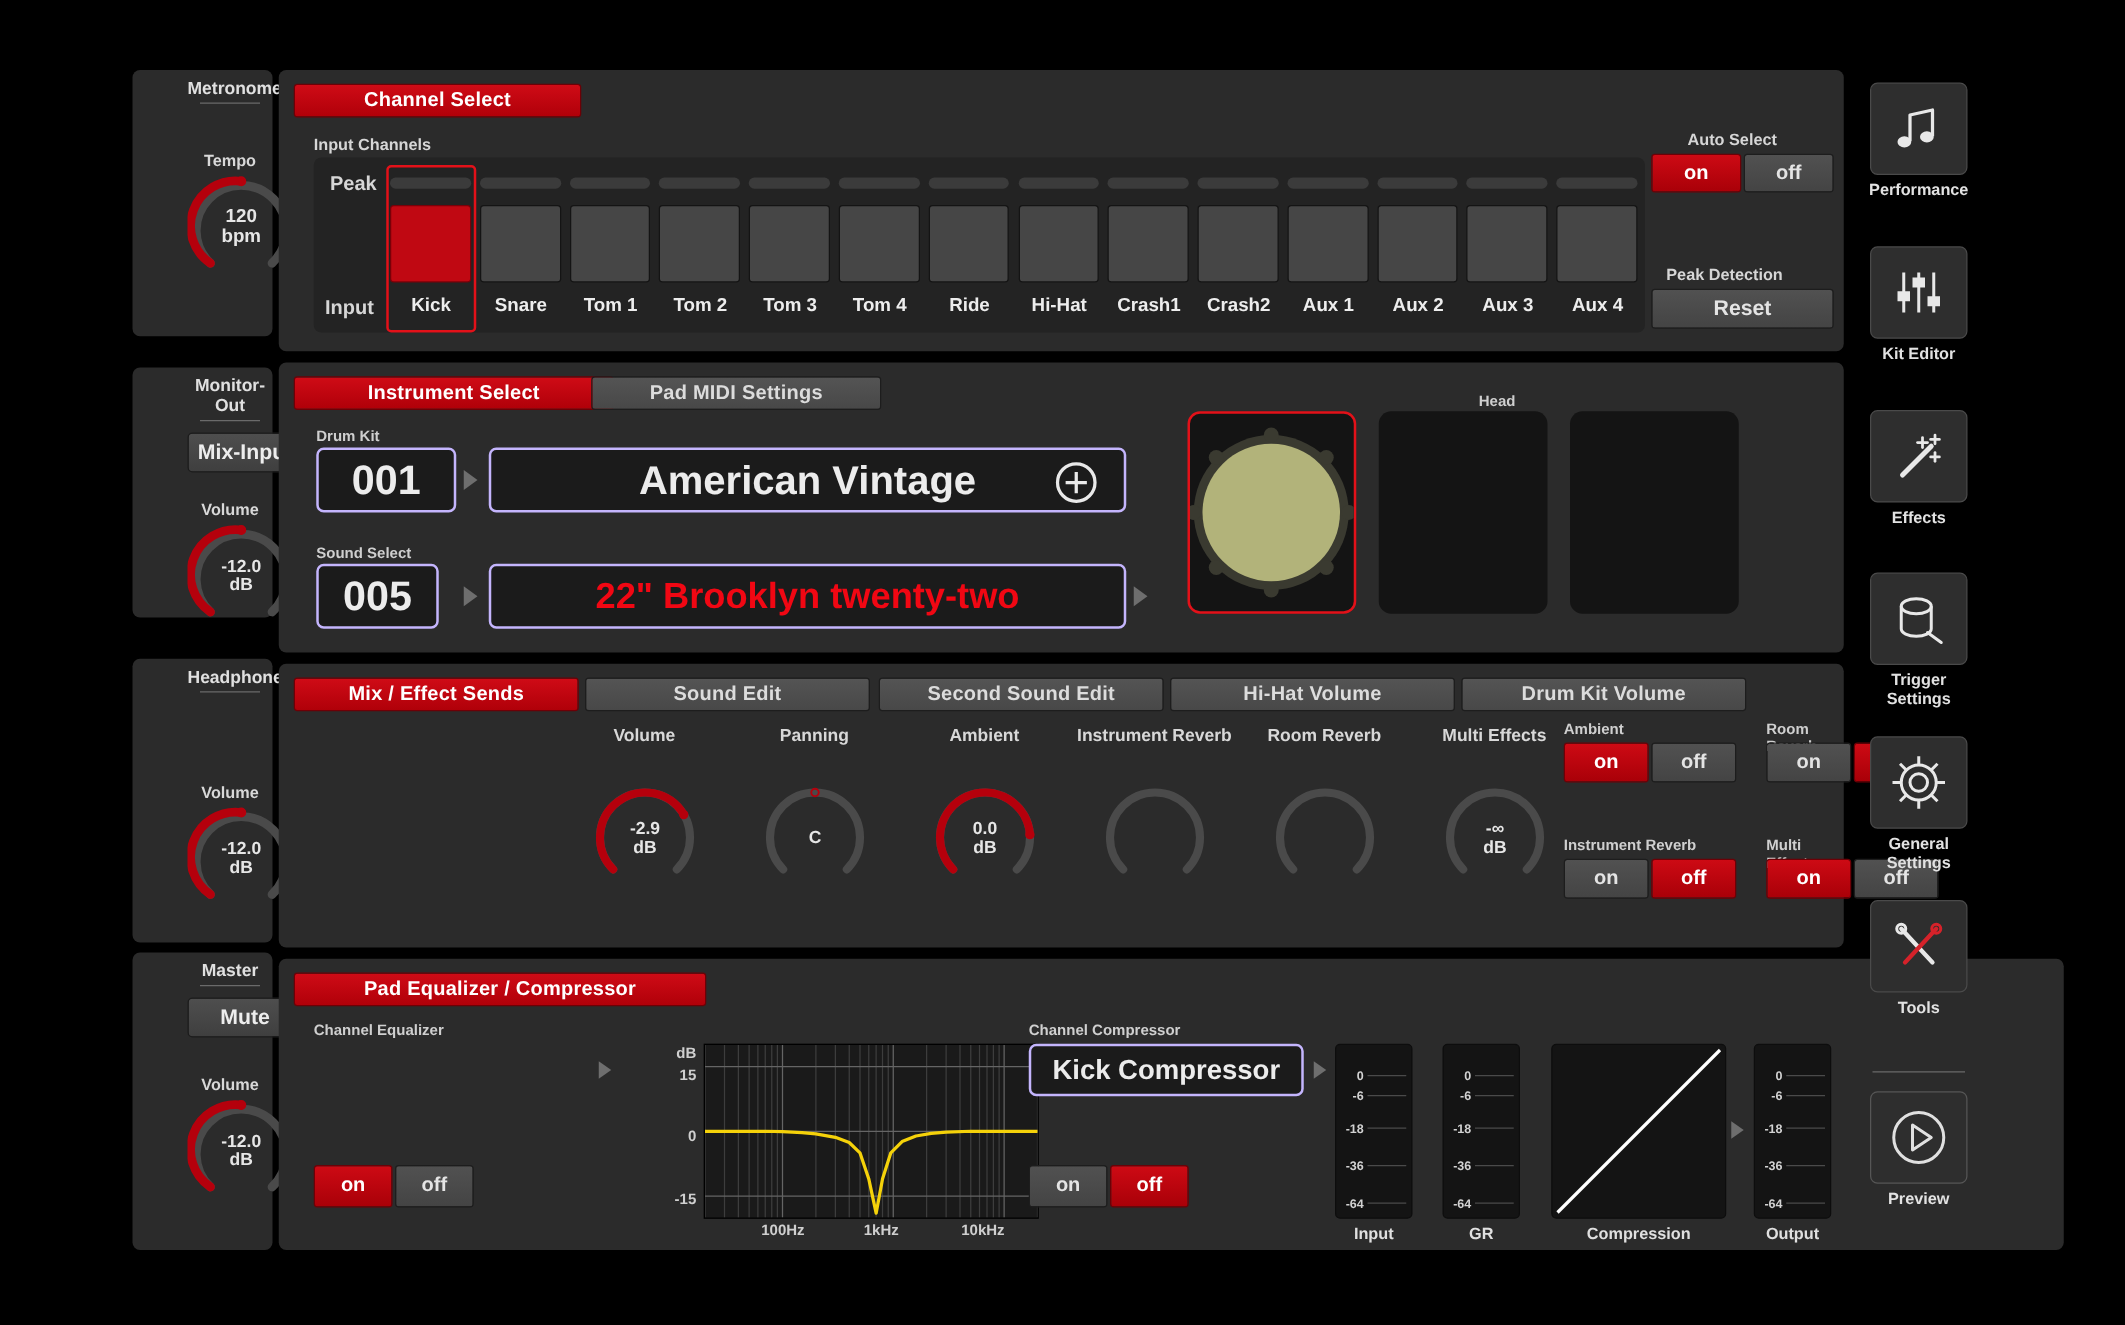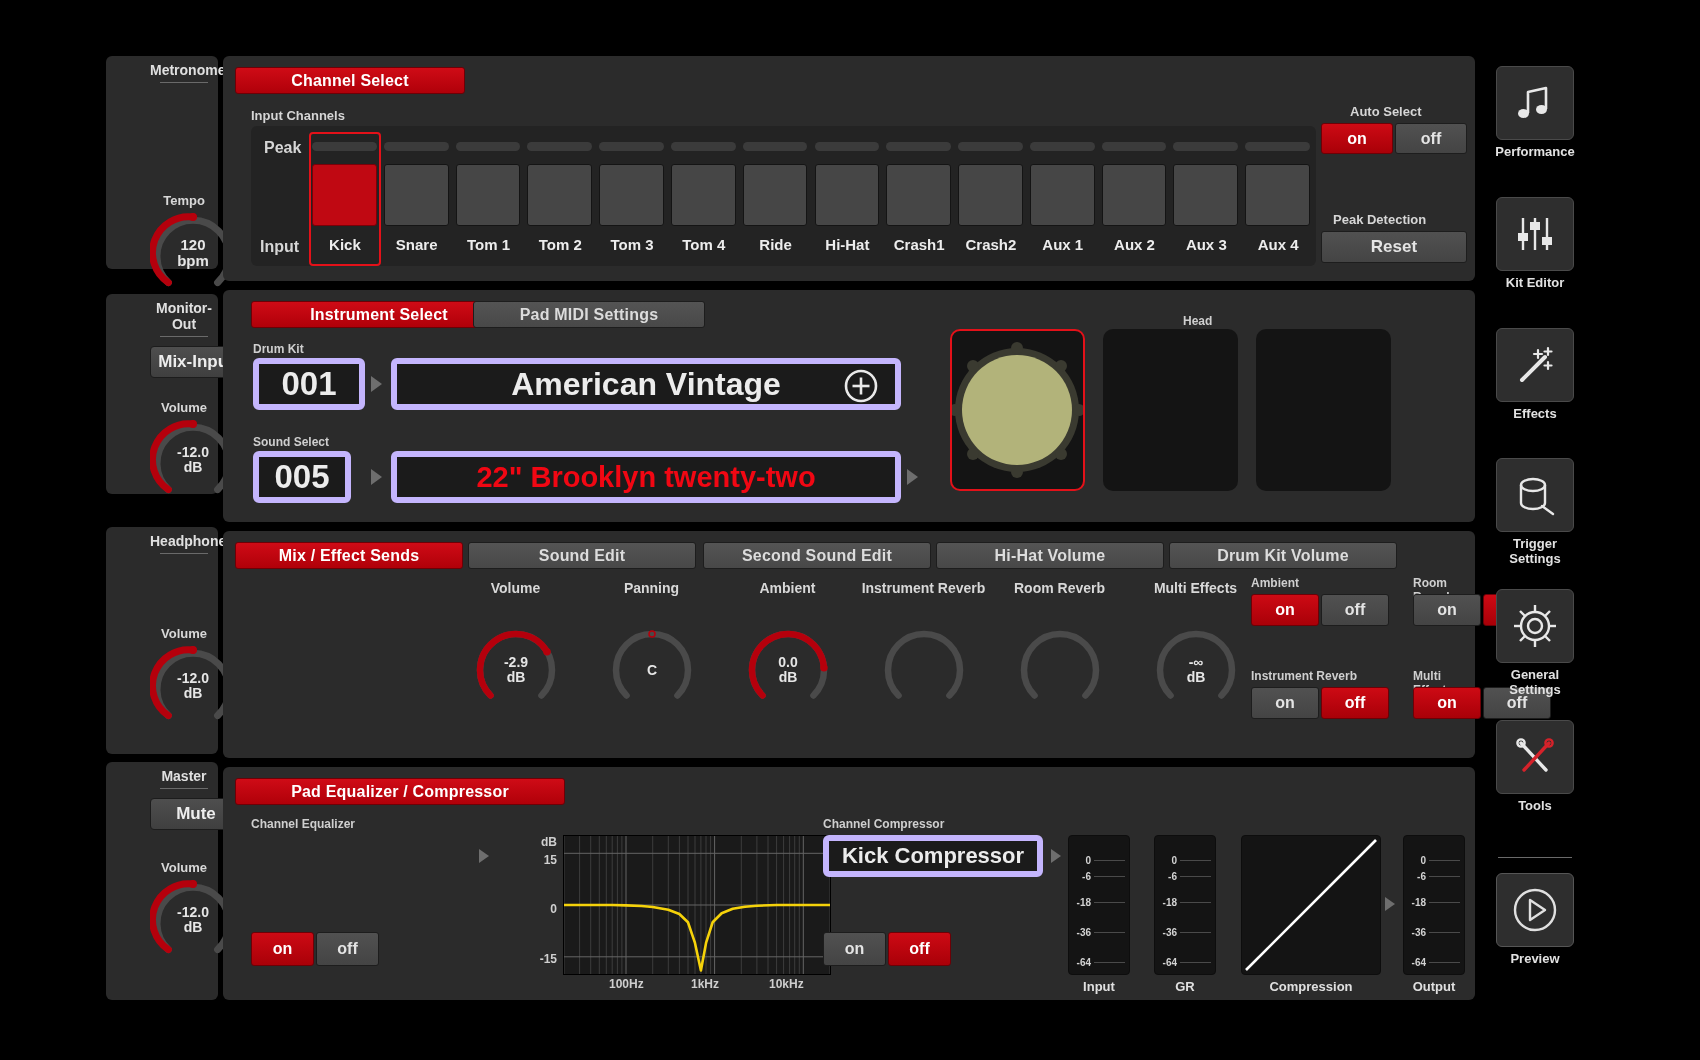--- a/index.html
+++ b/index.html
@@ -61,42 +61,42 @@
   .padsq.sel { background:#c00812; border-color:#7a0008; }
   .chname { font-size:15px; font-weight:bold; color:#ededed; text-align:center; }
   .selring { position:absolute; border:2px solid #e31119; border-radius:4px; pointer-events:none; }
 
   .tg { border-radius:3px; display:flex; align-items:center; justify-content:center;
         font-size:16px; font-weight:bold; }
   .tg.on  { background:linear-gradient(#cd0a14,#a90008); color:#fff; border:1px solid #6d0006; }
   .tg.off { background:linear-gradient(#515151,#444); color:#e4e4e4; border:1px solid #1d1d1d; }
 
   .valbox {
-    background:#1b1b1b; border:6px solid #c4b5fd; border-radius:6px;
+    background:#1b1b1b; border:2px solid #c4b5fd; border-radius:6px;
     display:flex; align-items:center; justify-content:center;
     color:#ececec; font-weight:bold;
   }
   .arrow { width:0;height:0;border-top:8px solid transparent;border-bottom:8px solid transparent;
            border-left:11px solid #6e6e6e; position:absolute; }
 
   .padthumb { background:#141414; border-radius:10px; position:absolute; }
   .padthumb.sel { border:2px solid #e31119; }
 
   .meter { background:#141414; border:1px solid #0d0d0d; border-radius:4px; position:absolute; }
   .mcap { position:absolute; font-size:13px; font-weight:bold; color:#e0e0e0; text-align:center; }
 </style>
 </head>
 <body>
 
 <div class="app">
 
   <div class="railpanel" style="top:56px;height:213px;">
     <div class="railtitle">Metronome</div>
     <div class="railrule"></div>
-    <div class="knoblabel" style="margin-top:110px;">Tempo</div>
+    <div class="knoblabel" style="margin-top:38px;">Tempo</div>
     <div class="knobwrap" style="width:86px;height:86px;margin-top:2px;">
       <svg width="86" height="86" viewBox="0 0 86 86">
         <path d="M 18.4 72.6 A 36 36 0 1 1 67.6 72.6" fill="none" stroke="#4a4a4a" stroke-width="7" stroke-linecap="round"></path>
         <path d="M 18.4 72.6 A 36 36 0 0 1 43 7" fill="none" stroke="#b5000c" stroke-width="7" stroke-linecap="round"></path>
         <circle cx="43" cy="7" r="3.2" fill="none" stroke="#b5000c" stroke-width="1.6"></circle>
       </svg>
       <div class="knobval">
         <span>120</span><br>
         <span>bpm</span>
       </div>
@@ -212,21 +212,21 @@
     <div class="smalllbl" style="position:absolute;left:1127px;top:48px;">Auto Select</div>
     <div class="tg on" style="position:absolute;left:1098px;top:67px;width:72px;height:31px;">on</div>
     <div class="tg off" style="position:absolute;left:1172px;top:67px;width:72px;height:31px;">off</div>
 
     <div class="smalllbl" style="position:absolute;left:1110px;top:156px;">Peak Detection</div>
     <div class="tg off" style="position:absolute;left:1098px;top:175px;width:146px;height:32px;font-size:17px;">Reset</div>
   </div>
 
   <div class="panel" style="left:223px;top:290px;width:1252px;height:232px;">
     <div id="inst-tabs">
-        <div class="tab active" style="position: absolute; left: 28px; top: 11px; width: 256px;">Instrument Select</div>
+        <div class="tab active" style="position: absolute; left: 12px; top: 11px; width: 256px;">Instrument Select</div>
         <div class="tab inactive" style="position: absolute; left: 250px; top: 11px; width: 232px;">Pad MIDI Settings</div>
       </div>
 
     <div class="tinylbl" style="position:absolute;left:30px;top:52px;">Drum Kit</div>
     <div class="valbox" style="position:absolute;left:30px;top:68px;width:112px;height:52px;font-size:33px;">001</div>
     <div class="arrow" style="left:148px;top:86px;"></div>
     <div class="valbox" style="position:absolute;left:168px;top:68px;width:510px;height:52px;font-size:32px;">American Vintage</div>
     <svg style="position:absolute;left:620px;top:78px;" width="36" height="36" viewBox="0 0 36 36">
       <circle cx="18" cy="18" r="15" fill="none" stroke="#e9e9e9" stroke-width="2.6"></circle>
       <line x1="18" y1="9.5" x2="18" y2="26.5" stroke="#e9e9e9" stroke-width="2.6"></line>
@@ -308,21 +308,21 @@
         <div class="tg on" style="position: absolute; left: 1260px; top: 63px; width: 68px; height: 32px;">off</div>
         <div class="tinylbl" style="position: absolute; left: 1028px; top: 138px;">Instrument Reverb</div>
         <div class="tg off" style="position: absolute; left: 1028px; top: 156px; width: 68px; height: 32px;">on</div>
         <div class="tg on" style="position: absolute; left: 1098px; top: 156px; width: 68px; height: 32px;">off</div>
         <div class="tinylbl" style="position: absolute; left: 1190px; top: 138px;">Multi Effects</div>
         <div class="tg on" style="position: absolute; left: 1190px; top: 156px; width: 68px; height: 32px;">on</div>
         <div class="tg off" style="position: absolute; left: 1260px; top: 156px; width: 68px; height: 32px;">off</div>
       </div>
   </div>
 
-  <div class="panel" style="left:223px;top:767px;width:1252px;height:233px;">
+  <div class="panel" style="left:223px;top:767px;width:1428px;height:233px;">
     <div class="tab active" style="position:absolute;left:12px;top:11px;width:330px;">Pad Equalizer / Compressor</div>
 
     <div class="tinylbl" style="position:absolute;left:28px;top:50px;">Channel Equalizer</div>
     <div class="arrow" style="left:256px;top:82px;border-top-width:7px;border-bottom-width:7px;border-left-width:10px;"></div>
 
     <div class="tg on" style="position:absolute;left:28px;top:165px;width:63px;height:34px;">on</div>
     <div class="tg off" style="position:absolute;left:93px;top:165px;width:63px;height:34px;">off</div>
 
     <div style="position:absolute;left:278px;top:68px;width:60px;height:140px;">
       <div class="tinylbl" style="position:absolute;right:4px;top:0;">dB</div>

